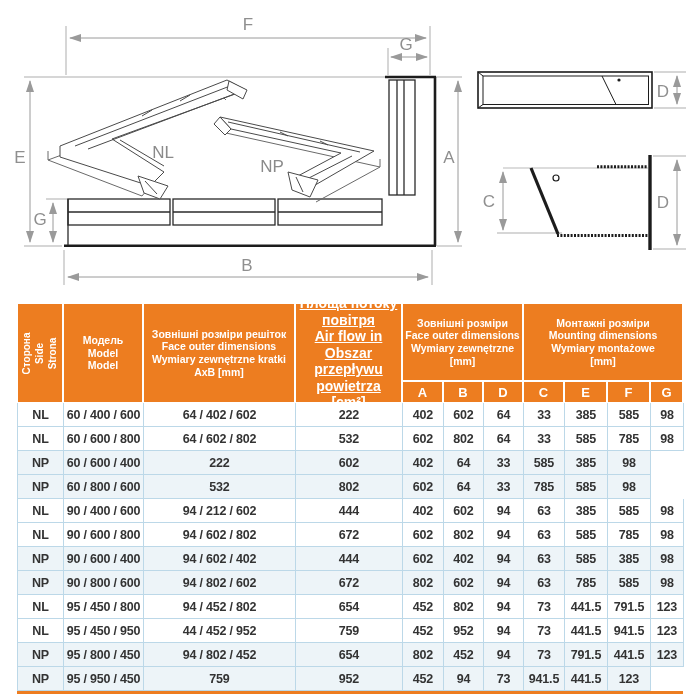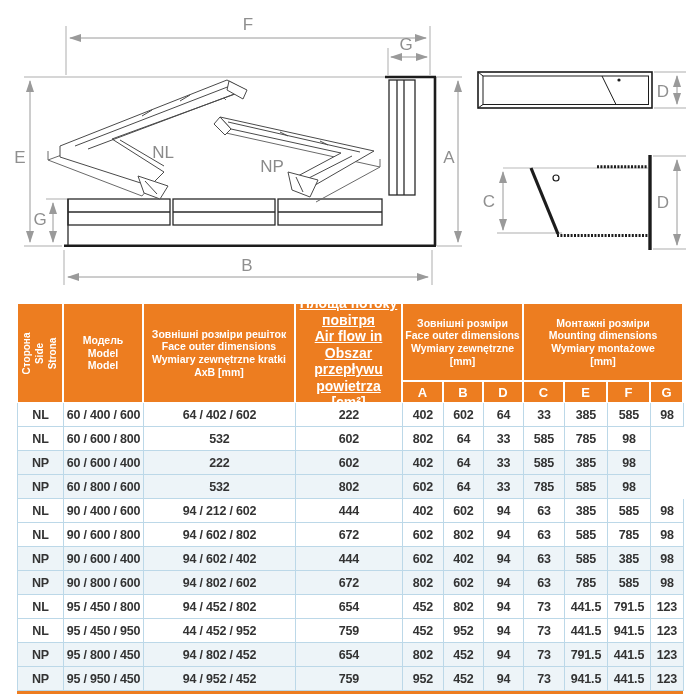--- a/index.html
+++ b/index.html
@@ -200,20 +200,21 @@
     <div class="cell">64</div>
     <div class="cell">33</div>
     <div class="cell">385</div>
     <div class="cell">585</div>
     <div class="cell">98</div>
   </div>
 
   <div class="trow">
     <div class="cell">NL</div>
     <div class="cell">60 / 600 / 800</div>
+    <div class="cell">64 / 602 / 802</div>
     <div class="cell">532</div>
     <div class="cell">602</div>
     <div class="cell">802</div>
     <div class="cell">64</div>
     <div class="cell">33</div>
     <div class="cell">585</div>
     <div class="cell">785</div>
     <div class="cell">98</div>
   </div>
 
@@ -337,21 +338,20 @@
     <div class="cell tint">94</div>
     <div class="cell tint">73</div>
     <div class="cell tint">791.5</div>
     <div class="cell tint">441.5</div>
     <div class="cell tint">123</div>
   </div>
 
   <div class="trow">
     <div class="cell tint">NP</div>
     <div class="cell tint">95 / 950 / 450</div>
-    <div class="cell tint">94 / 952 / 452</div>
     <div class="cell tint">759</div>
     <div class="cell tint">952</div>
     <div class="cell tint">452</div>
     <div class="cell tint">94</div>
     <div class="cell tint">73</div>
     <div class="cell tint">941.5</div>
     <div class="cell tint">441.5</div>
     <div class="cell tint">123</div>
   </div>
 </div>

